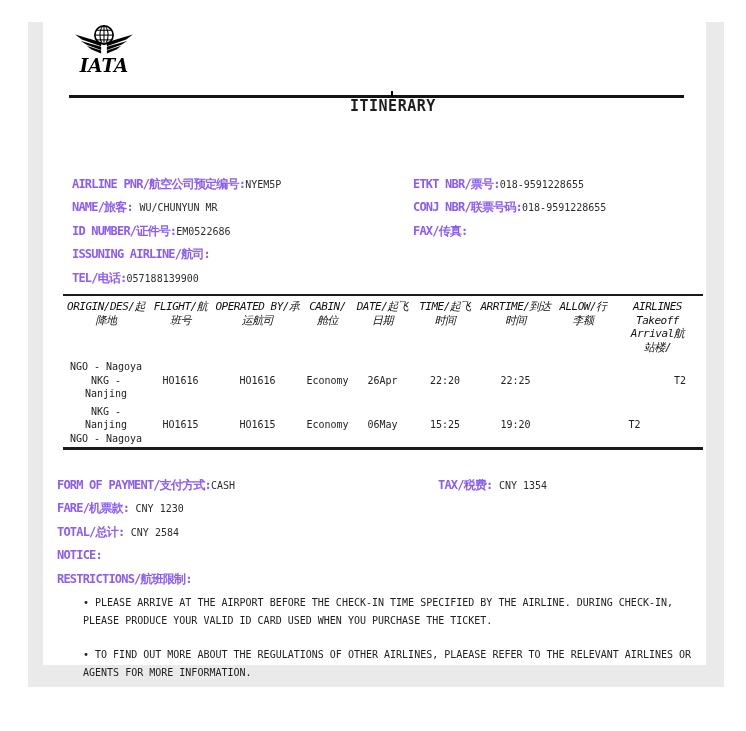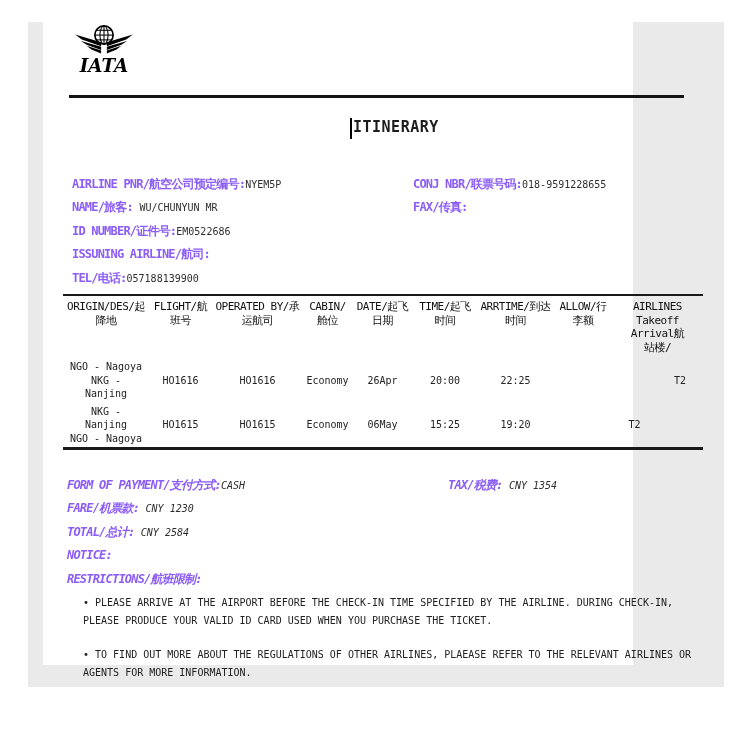--- a/index.html
+++ b/index.html
@@ -3,51 +3,51 @@
 <meta charset="utf-8">
 <style>
   * { box-sizing: border-box; }
   html,body { margin:0; padding:0; }
   body {
     width:746px; height:731px; position:relative; background:#ffffff;
     font-family:"DejaVu Sans Mono","Liberation Mono",monospace;
     color:#000; overflow:hidden;
   }
   .backdrop { position:absolute; left:28px; top:22px; width:696px; height:665px; background:#eaeaea; }
-  .page { position:absolute; left:43px; top:22px; width:590px; height:643px; background:#ffffff; }
+  .page { position:absolute; left:43px; top:22px; width:663px; height:643px; background:#ffffff; }
 
   .logo { position:absolute; left:30px; top:2px; width:62px; height:54px; }
   .rule { position:absolute; left:26px; top:73px; width:615px; height:3px; background:#141414; }
 
-  .title-row { position:absolute; left:307px; top:96px; display:flex; height:24px; }
+  .title-row { position:absolute; left:307px; top:69px; display:flex; align-items:center; height:24px;flex-direction:column; }
   .caret { width:2px; height:21px; background:#000; margin-right:1px; }
   .title { font-size:15px; font-weight:bold; letter-spacing:.5px; color:#1d1d1d; white-space:nowrap; }
 
   .info-col { position:absolute; line-height:21.4px; white-space:nowrap; }
   .info-left  { left:29px;  top:150px; }
   .info-right { left:370px; top:150px; }
   .lbl { font-weight:bold; font-size:12px; letter-spacing:-0.8px; color:#8b5cf6; }
   .val { font-size:10px; letter-spacing:0; color:#2e2e2e; }
 
   table.flight-table {
     position:absolute; left:20px; top:272px; width:640px;
     border-collapse:collapse; table-layout:fixed; text-align:center;
     border-top:2.5px solid #1a1a1a; border-bottom:3px solid #1a1a1a;
   }
   .flight-table th {
     font-weight:normal; font-size:11px; letter-spacing:-0.5px;
-    vertical-align:top; padding:4px 0 4px; line-height:13.5px; color:#111;
+    vertical-align:top; padding:4px 0 4px; line-height:13.5px; color:#111;font-style:italic;
   }
   .flight-table td {
     font-size:10px; color:#222; vertical-align:middle;
     line-height:13.5px; padding:2px 0; height:43px;
   }
   .cell-line { display:block; }
 
-  .payment { position:absolute; left:24px; top:451px; width:630px; line-height:21.4px;font-style:italic; }
+  .payment { position:absolute; left:14px; top:451px; width:630px; line-height:21.4px; }
   .pay-line { position:relative; white-space:nowrap; }
   .tax-group { position:absolute; left:381px; top:0; }
 
   .notice { position:absolute; left:24px; top:556px; width:652px; }
   .notice p { margin:16px; font-size:10px; line-height:18px; color:#222; }
 </style>
 </head>
 <body>
 
 <div class="backdrop"></div>
@@ -85,20 +85,21 @@
 
   <div class="info-col info-left">
     <div><span class="lbl">AIRLINE PNR/航空公司预定编号:</span><span class="val">NYEM5P</span></div>
     <div><span class="lbl">NAME/旅客: </span><span class="val">WU/CHUNYUN MR</span></div>
     <div><span class="lbl">ID NUMBER/证件号:</span><span class="val">EM0522686</span></div>
     <div><span class="lbl">ISSUNING AIRLINE/航司:</span><span class="val"></span></div>
     <div><span class="lbl">TEL/电话:</span><span class="val">057188139900</span></div>
   </div>
 
   <div class="info-col info-right">
+    <div><span class="lbl">ETKT NBR/票号:</span><span class="val">018-9591228655</span></div>
     <div><span class="lbl">CONJ NBR/联票号码:</span><span class="val">018-9591228655</span></div>
     <div><span class="lbl">FAX/传真:</span><span class="val"></span></div>
   </div>
 
   <table class="flight-table">
     <colgroup>
       <col style="width:86px">
         <col style="width:63px">
         <col style="width:91px">
         <col style="width:49px">
@@ -154,21 +155,21 @@
       <tr>
         <td>
             <span class="cell-line">NGO - Nagoya</span>
             <span class="cell-line">NKG -</span>
             <span class="cell-line">Nanjing</span>
           </td>
         <td>HO1616</td>
         <td>HO1616</td>
         <td>Economy</td>
         <td>26Apr</td>
-        <td>20:00</td>
+        <td>22:20</td>
         <td>22:25</td>
         <td></td>
         <td></td>
         <td>T2</td>
       </tr>
       <tr>
         <td>
             <span class="cell-line">NKG -</span>
             <span class="cell-line">Nanjing</span>
             <span class="cell-line">NGO - Nagoya</span>

